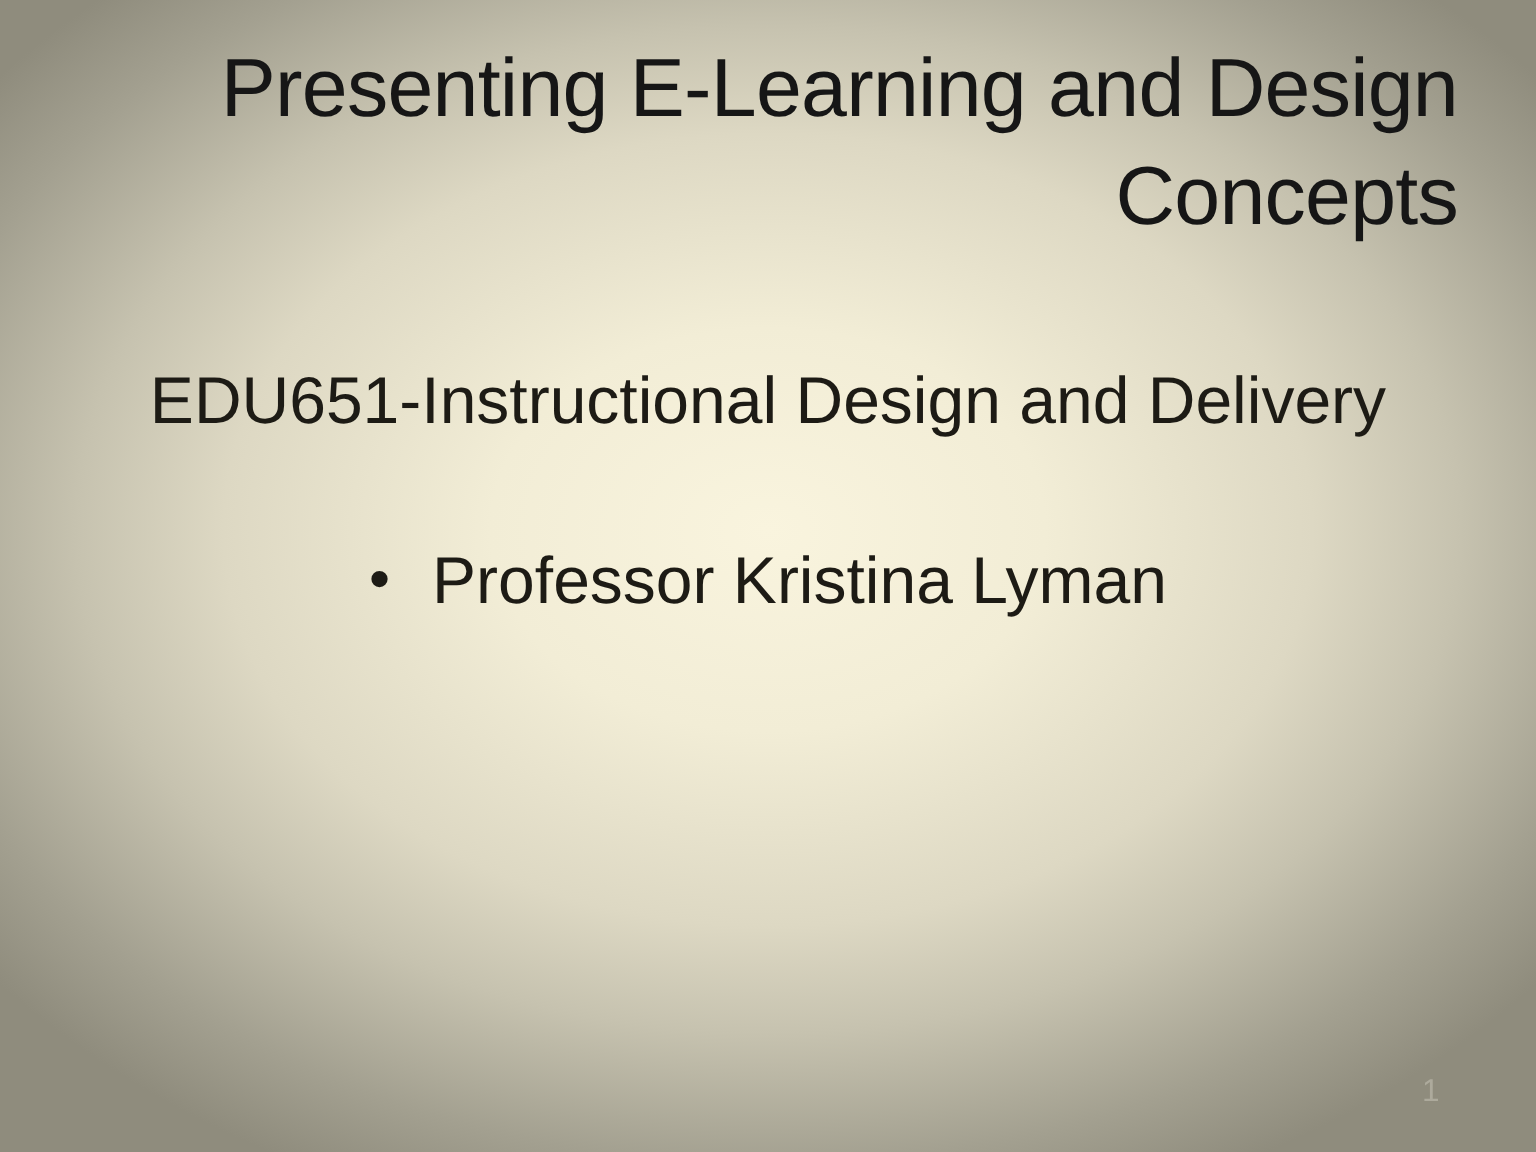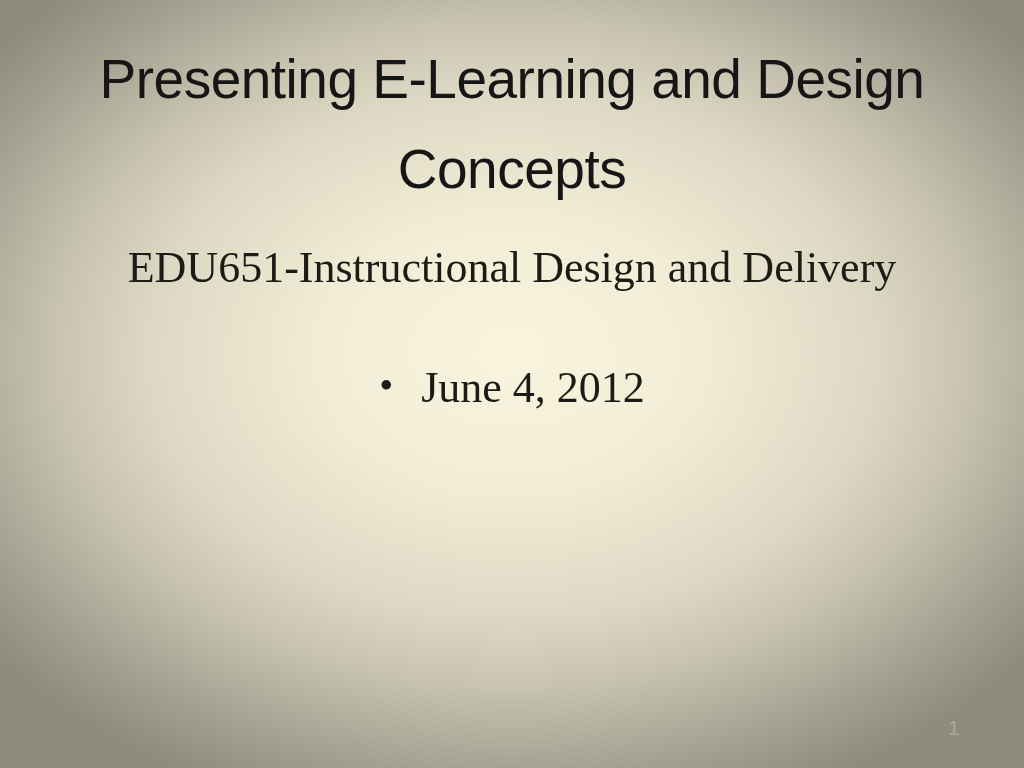--- a/index.html
+++ b/index.html
@@ -19,37 +19,37 @@
       #c6c2af 70%,
       #a3a090 88%,
       #8f8c7d 100%);
     font-kerning: normal;
   }
   .title {
     position: absolute;
     top: 18px;
     left: 0;
     right: 0;
-    margin: 16px auto;
+    margin: 4px auto;
     width: 920px;
-    text-align: center;
+    text-align: right;
     font-family: "Liberation Sans", sans-serif;
     font-size: 55px;
-    line-height: 90px;
+    line-height: 72px;
     font-weight: 400;
     color: #161616;
     letter-spacing: -0.5px;
   }
   .body-block {
     position: absolute;
     top: 238px;
     left: 0;
     right: 0;
     text-align: center;
-    font-family: Liberation Serif, serif;
+    font-family: Liberation Sans, sans-serif;
     color: #1d1b15;
   }
   .line {
     height: 60px;
     line-height: 60px;
     font-size: 44px;
     margin-bottom: 60px;
     white-space: nowrap;
   }
   .bullet-glyph {
@@ -74,22 +74,22 @@
 
 <div class="slide">
 
   <h1 class="title">Presenting E-Learning and Design Concepts</h1>
 
   <div class="body-block">
 
     <div class="line">EDU651-Instructional Design and Delivery</div>
 
 
+    <div class="line">
+      <span class="bullet-glyph">•</span><span>Professor Kristina Lyman</span>
+    </div>
 
-    <div class="line">
-      <span class="bullet-glyph">•</span><span>June 4, 2012</span>
-    </div>
 
   </div>
 
   <div class="slide-number">1</div>
 
 </div>
 
 </body></html>

